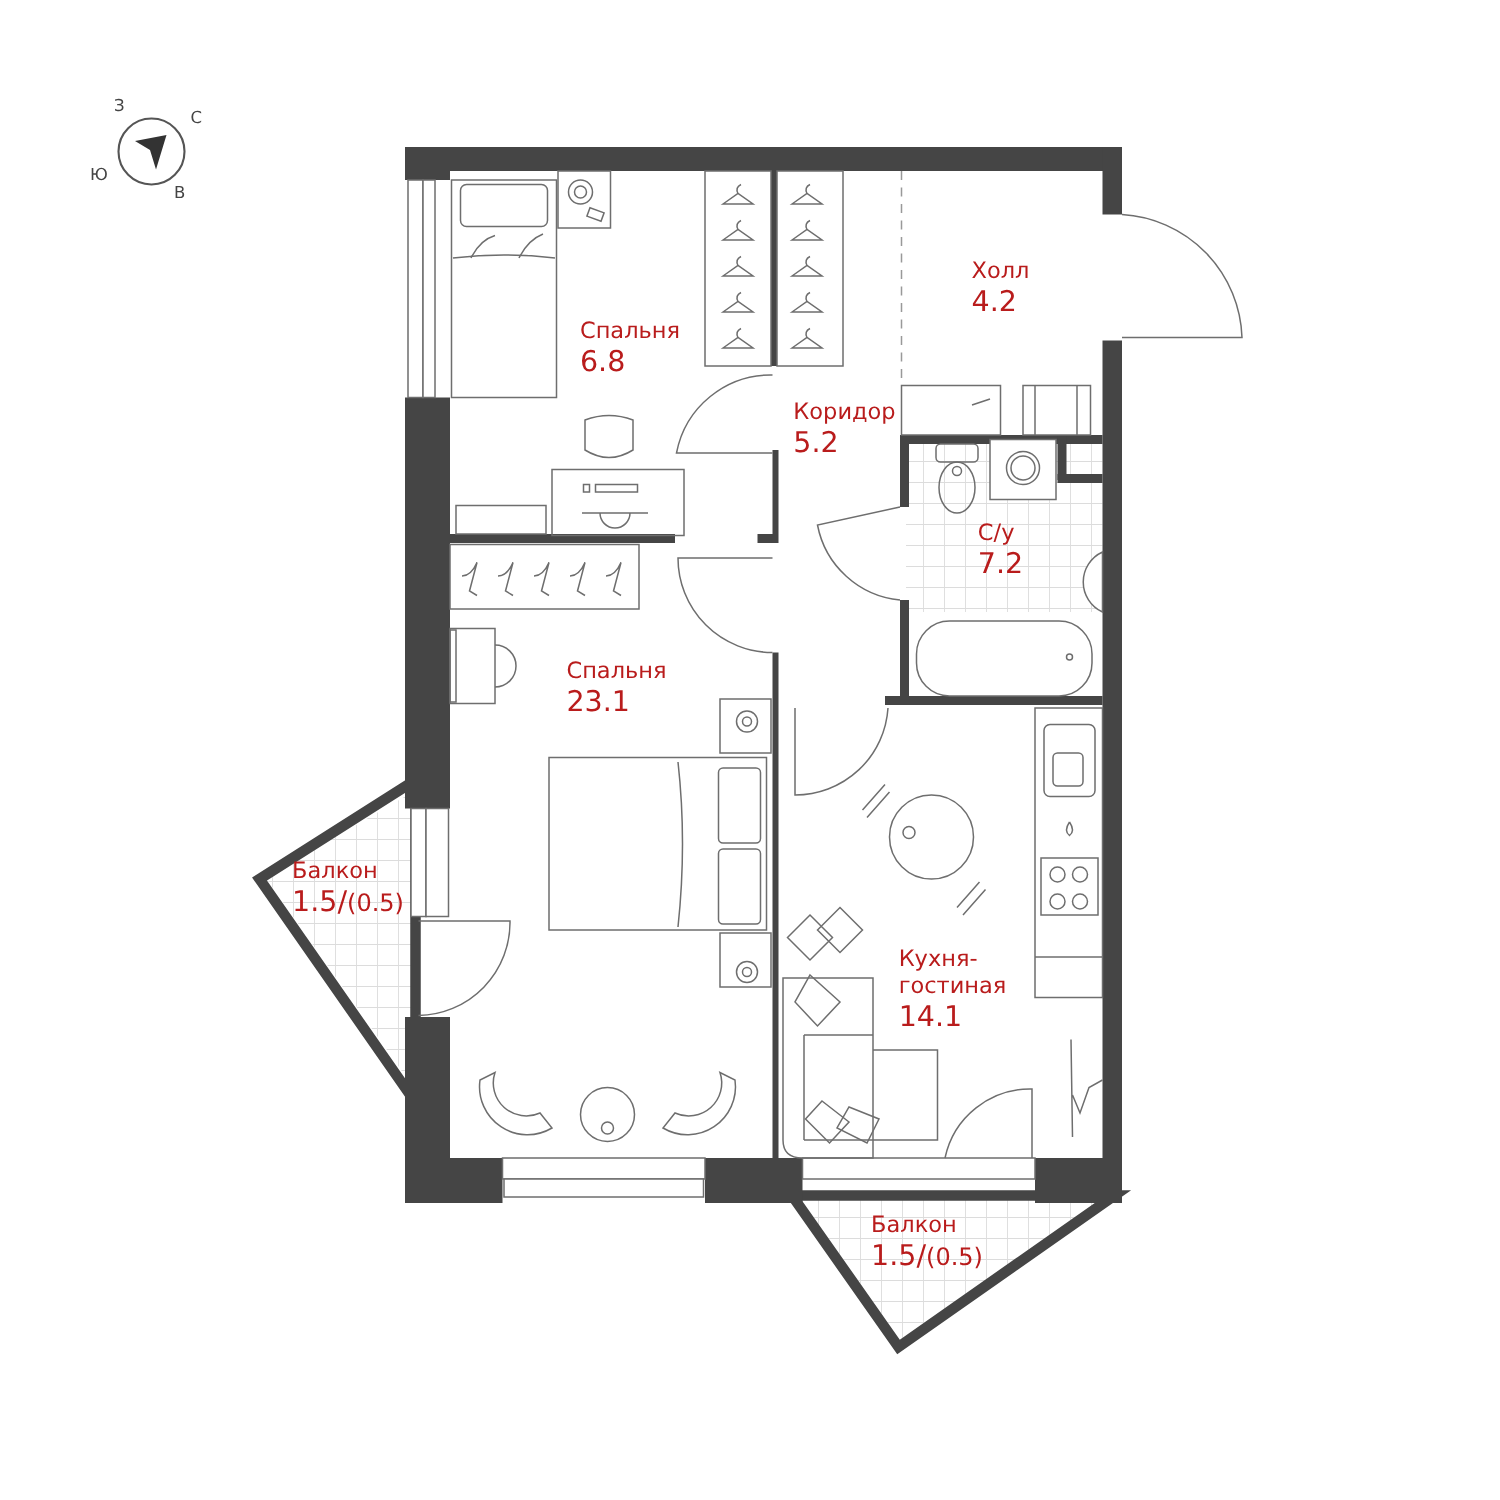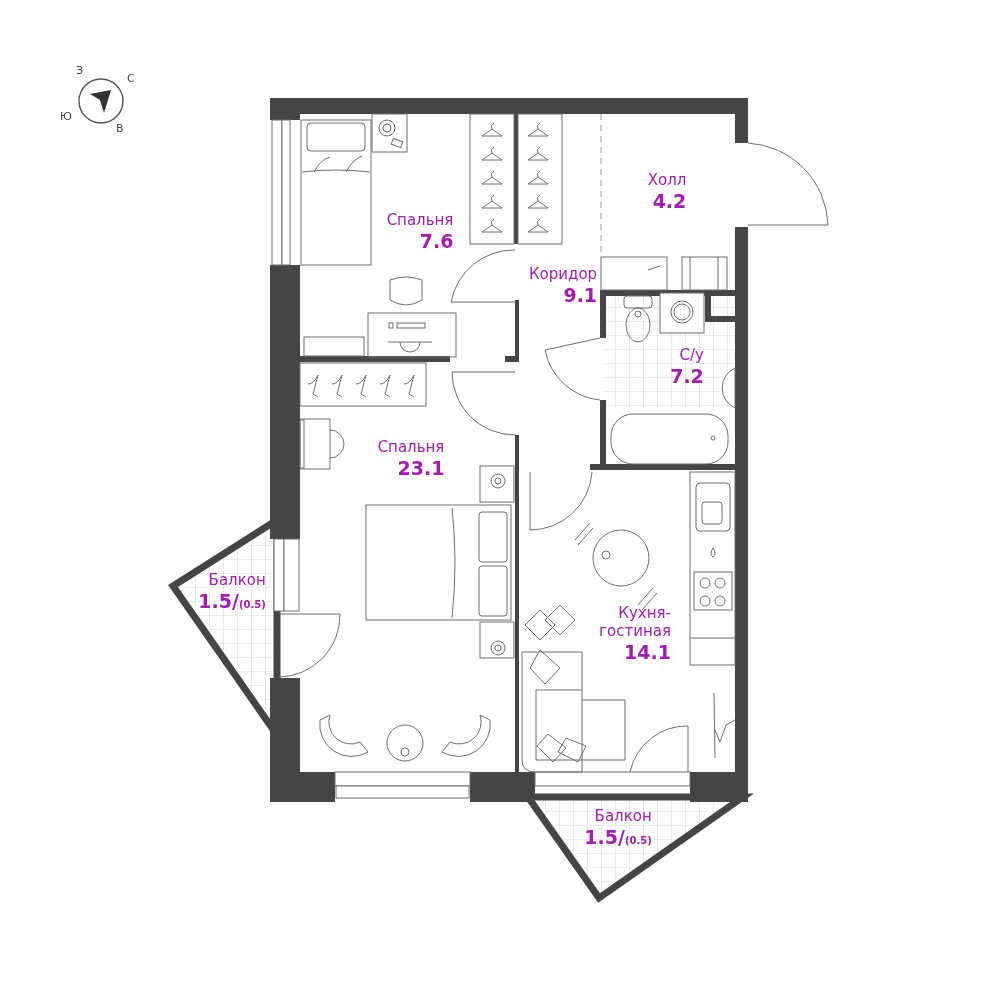--- a/index.html
+++ b/index.html
@@ -1,21 +1,21 @@
 <!DOCTYPE html>
 <html><head>
   <meta charset="utf-8">
   <style>
     html, body { margin: 0; padding: 0; background: #ffffff; }
     body { width: 1000px; height: 1000px; position: relative; overflow: hidden; font-family: "DejaVu Sans", sans-serif; }
     svg#plan { position: absolute; left: 0; top: 0; }
-    .lbl { position: absolute; text-align: right; color: #a21caf; transform: translateX(-50%); white-space: nowrap; }
+    .lbl { position: absolute; text-align: left; color: #b91c1c; transform: translateX(-50%); white-space: nowrap; }
     .lbl .name { display: block; font-size: 15px; line-height: 18px; }
-    .lbl .area { display: block; font-size: 19px; line-height: 24px; font-weight: bold; }
-    .lbl .area small { font-size: 10px; }
+    .lbl .area { display: block; font-size: 19px; line-height: 24px; font-weight: normal; }
+    .lbl .area small { font-size: 16px; }
     .compass-txt { position: absolute; font-size: 11px; color: #444; }
   </style>
 </head>
 <body>
 
 <svg id="plan" width="1000" height="1000" viewBox="0 0 1000 1000">
   <defs>
     <pattern id="tile" width="14" height="14" patternUnits="userSpaceOnUse">
       <rect width="14" height="14" fill="#fff"></rect>
       <path d="M14 0 V14 M0 14 H14" stroke="#dcdcdc" stroke-width="1.2"></path>
@@ -204,43 +204,43 @@
   </g>
 </svg>
 
 <span class="compass-txt" style="left:76px;top:64px;">З</span>
 <span class="compass-txt" style="left:127px;top:72px;">С</span>
 <span class="compass-txt" style="left:60px;top:110px;">Ю</span>
 <span class="compass-txt" style="left:116px;top:122px;">В</span>
 
 <div class="lbl" style="left:420px;top:211px;">
   <span class="name">Спальня</span>
-  <span class="area">7.6</span>
+  <span class="area">6.8</span>
 </div>
 <div class="lbl" style="left:667px;top:171px;">
   <span class="name">Холл</span>
   <span class="area">4.2</span>
 </div>
 <div class="lbl" style="left:563px;top:265px;">
   <span class="name">Коридор</span>
-  <span class="area">9.1</span>
-</div>
-<div class="lbl" style="left:667px;top:346px;margin-left:20px;">
+  <span class="area">5.2</span>
+</div>
+<div class="lbl" style="left:667px;top:346px;">
   <span class="name">С/у</span>
   <span class="area">7.2</span>
 </div>
 <div class="lbl" style="left:411px;top:438px;">
   <span class="name">Спальня</span>
   <span class="area">23.1</span>
 </div>
 <div class="lbl" style="left:232px;top:571px;">
   <span class="name">Балкон</span>
   <span class="area"><span>1.5/</span><small>(0.5)</small></span>
 </div>
-<div class="lbl" style="left:635px;top:604px;">
+<div class="lbl" style="left:635px;top:630px;">
   <span class="name">Кухня-</span>
   <span class="name">гостиная</span>
   <span class="area">14.1</span>
 </div>
 <div class="lbl" style="left:618px;top:807px;">
   <span class="name">Балкон</span>
   <span class="area"><span>1.5/</span><small>(0.5)</small></span>
 </div>
 
 </body></html>

